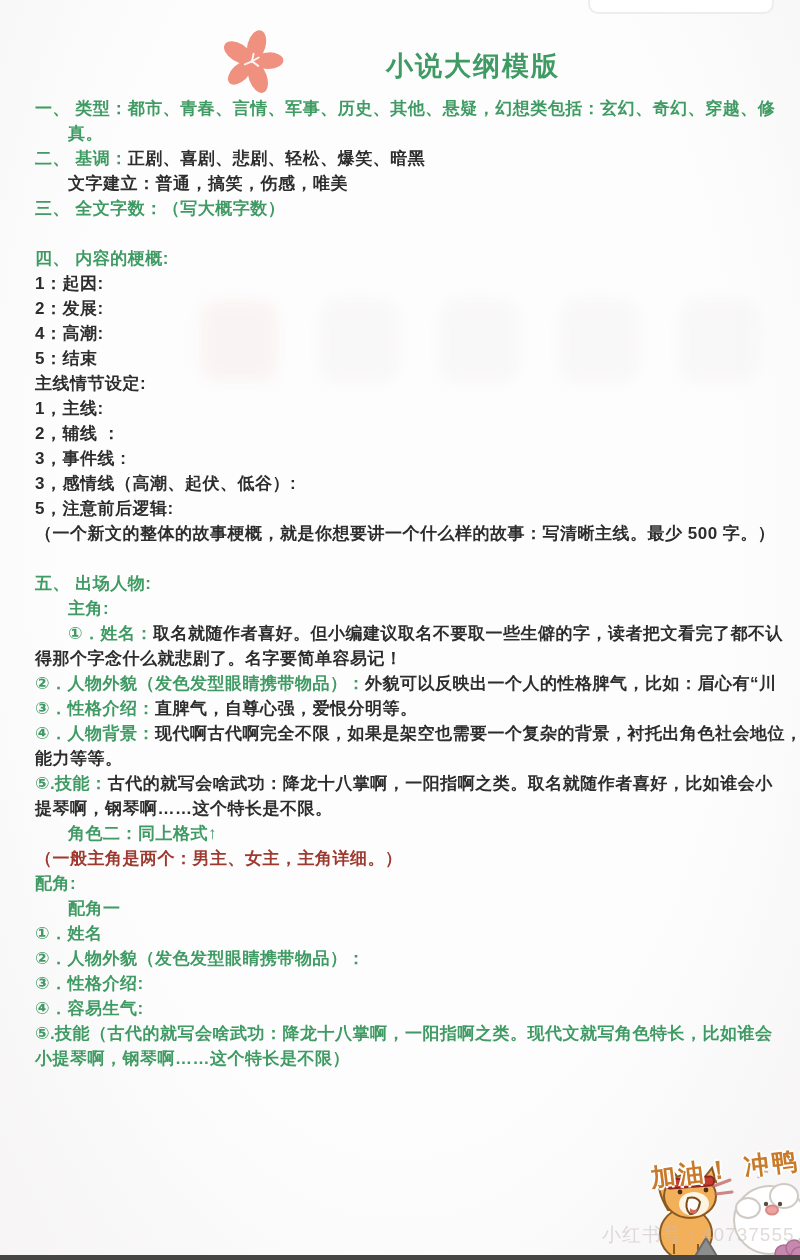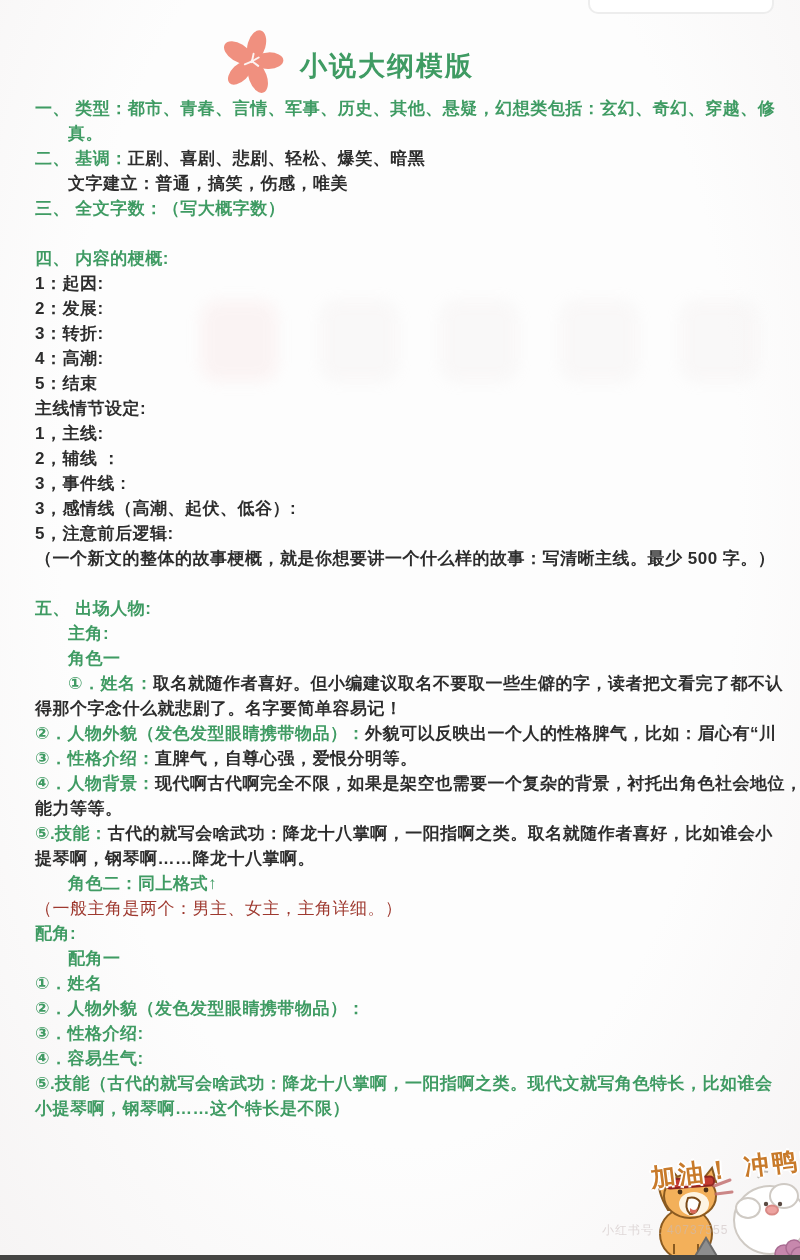--- a/index.html
+++ b/index.html
@@ -16,52 +16,52 @@
   
   .top-right-box {
     position:absolute; left:588px; top:-16px; width:186px; height:30px;
     border:2px solid #ededed; border-radius:10px; background:#fff;
   }
   
   .flower { position:absolute; left:220px; top:26px; width:64px; height:68px; }
   .title {
     position:absolute; left:300px; top:48px; width:260px;
     font-size:27px; font-weight:bold; color:var(--green);
-    letter-spacing:2px; text-align:left;
+    letter-spacing:2px; text-align:right;
   }
   
   .doc {
     position:absolute; left:35px; top:96px; width:740px;
     font-size:17px; line-height:25px; color:var(--black);
     letter-spacing:0.5px;
   }
   .line { min-height:25px; white-space:nowrap; }
   .line.ind { padding-left:33px; }
   .line.blank { height:23px; }
   .seg-g { color:var(--green); font-weight:bold; }
   .seg-k { color:var(--black); font-weight:bold; }
-  .seg-r { color:var(--red); font-weight:normal; }
+  .seg-r { color:var(--red); font-weight:bold; }
   
   .center-watermark { position:absolute; left:200px; top:300px; width:580px; height:95px;
     display:flex; gap:42px; filter:blur(7px); opacity:0.5; pointer-events:none; }
   .wm-blob { width:78px; height:82px; border-radius:18px; background:rgba(225,214,214,0.30); }
   .wm-blob.pink { background:rgba(242,204,204,0.38); }
   
   .sticker { position:absolute; left:608px; top:1138px; width:192px; height:122px; overflow:hidden; }
   .cheer-text {
     position:absolute; top:14px; left:42px; white-space:nowrap;
     font-size:25px; font-weight:bold; color:var(--sticker-orange);
     transform:rotate(-7deg);
     text-shadow:-2px 0 #fff,2px 0 #fff,0 -2px #fff,0 2px #fff;
     letter-spacing:3px;
   }
   .sticker svg { position:absolute; left:0; top:0; }
   
   .bottom-watermark {
-    position:absolute; left:602px; top:1222px; font-size:12px;
+    position:absolute; left:602px; top:1222px; font-size:19px;
     color:rgba(201,188,188,0.55); letter-spacing:1px; z-index:5; white-space:nowrap;
   }
   
   .bottom-edge { position:absolute; left:0; bottom:0; width:800px; height:5px; background:#454543; z-index:4; }
 </style>
 </head>
 <body>
 
 <div class="page">
 
@@ -97,42 +97,40 @@
   <div class="doc">
       <div class="line"><span class="seg-g">一、 类型：都市、青春、言情、军事、历史、其他、悬疑，幻想类包括：玄幻、奇幻、穿越、修</span></div>
       <div class="line ind"><span class="seg-g">真。</span></div>
       <div class="line"><span class="seg-g">二、 基调：</span><span class="seg-k">正剧、喜剧、悲剧、轻松、爆笑、暗黑</span></div>
       <div class="line ind"><span class="seg-k">文字建立：普通，搞笑，伤感，唯美</span></div>
       <div class="line"><span class="seg-g">三、 全文字数：（写大概字数）</span></div>
       <div class="line blank"></div>
       <div class="line"><span class="seg-g">四、 内容的梗概:</span></div>
       <div class="line"><span class="seg-k">1：起因:</span></div>
       <div class="line"><span class="seg-k">2：发展:</span></div>
-      <div class="line"><span class="seg-k">3：转折:</span></div>
       <div class="line"><span class="seg-k">4：高潮:</span></div>
       <div class="line"><span class="seg-k">5：结束</span></div>
       <div class="line"><span class="seg-k">主线情节设定:</span></div>
       <div class="line"><span class="seg-k">1，主线:</span></div>
       <div class="line"><span class="seg-k">2，辅线 ：</span></div>
       <div class="line"><span class="seg-k">3，事件线 :</span></div>
       <div class="line"><span class="seg-k">3，感情线（高潮、起伏、低谷）:</span></div>
       <div class="line"><span class="seg-k">5，注意前后逻辑:</span></div>
       <div class="line"><span class="seg-k">（一个新文的整体的故事梗概，就是你想要讲一个什么样的故事：写清晰主线。最少 500 字。）</span></div>
       <div class="line blank"></div>
       <div class="line"><span class="seg-g">五、 出场人物:</span></div>
       <div class="line ind"><span class="seg-g">主角:</span></div>
-      <div class="line ind"><span class="seg-g">角色一</span></div>
       <div class="line ind"><span class="seg-g">①．姓名：</span><span class="seg-k">取名就随作者喜好。但小编建议取名不要取一些生僻的字，读者把文看完了都不认</span></div>
       <div class="line"><span class="seg-k">得那个字念什么就悲剧了。名字要简单容易记！</span></div>
       <div class="line"><span class="seg-g">②．人物外貌（发色发型眼睛携带物品）：</span><span class="seg-k">外貌可以反映出一个人的性格脾气，比如：眉心有“川</span></div>
       <div class="line"><span class="seg-g">③．性格介绍：</span><span class="seg-k">直脾气，自尊心强，爱恨分明等。</span></div>
       <div class="line"><span class="seg-g">④．人物背景：</span><span class="seg-k">现代啊古代啊完全不限，如果是架空也需要一个复杂的背景，衬托出角色社会地位，</span></div>
       <div class="line"><span class="seg-k">能力等等。</span></div>
       <div class="line"><span class="seg-g">⑤.技能：</span><span class="seg-k">古代的就写会啥武功：降龙十八掌啊，一阳指啊之类。取名就随作者喜好，比如谁会小</span></div>
-      <div class="line"><span class="seg-k">提琴啊，钢琴啊……降龙十八掌啊。</span></div>
+      <div class="line"><span class="seg-k">提琴啊，钢琴啊……这个特长是不限。</span></div>
       <div class="line ind"><span class="seg-g">角色二：同上格式↑</span></div>
       <div class="line"><span class="seg-r">（一般主角是两个：男主、女主，主角详细。）</span></div>
       <div class="line"><span class="seg-g">配角:</span></div>
       <div class="line ind"><span class="seg-g">配角一</span></div>
       <div class="line"><span class="seg-g">①．姓名</span></div>
       <div class="line"><span class="seg-g">②．人物外貌（发色发型眼睛携带物品）：</span></div>
       <div class="line"><span class="seg-g">③．性格介绍:</span></div>
       <div class="line"><span class="seg-g">④．容易生气:</span></div>
       <div class="line"><span class="seg-g">⑤.技能（古代的就写会啥武功：降龙十八掌啊，一阳指啊之类。现代文就写角色特长，比如谁会</span></div>
       <div class="line"><span class="seg-g">小提琴啊，钢琴啊……这个特长是不限）</span></div>

